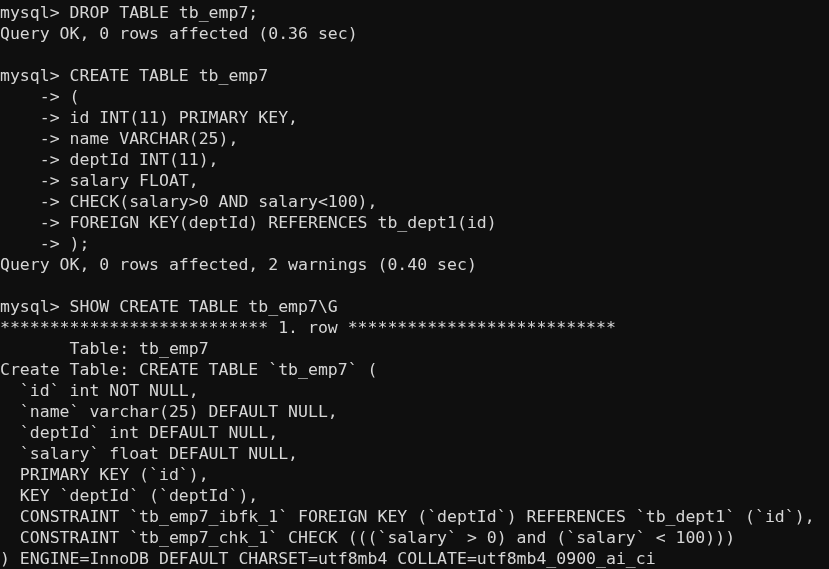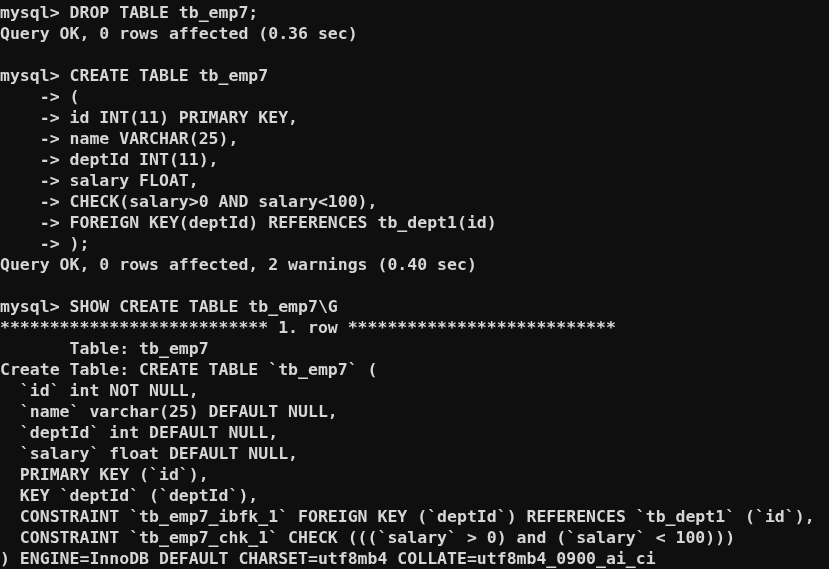--- a/index.html
+++ b/index.html
@@ -18,21 +18,20 @@
     background: #0f0f0f;
     color: #d6d6d6;
     font-family: "DejaVu Sans Mono", "Liberation Mono", monospace;
     font-size: 16.5px;
     line-height: 21px;
     letter-spacing: 0px;
     padding: 2px 0 0 0;
     box-sizing: border-box;
     white-space: pre;
     overflow: hidden;
-    font-weight: bold;
     -webkit-font-smoothing: none;
   }
   .line {
     display: block;
     height: 21px;
     white-space: pre;
     color: #d6d6d6;
   }
   .line.blank {
     height: 21px;

